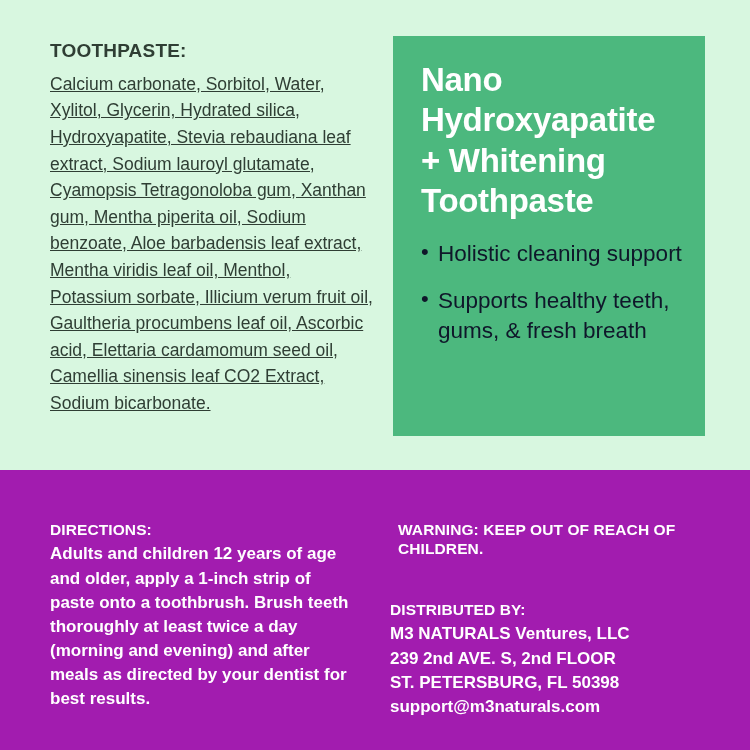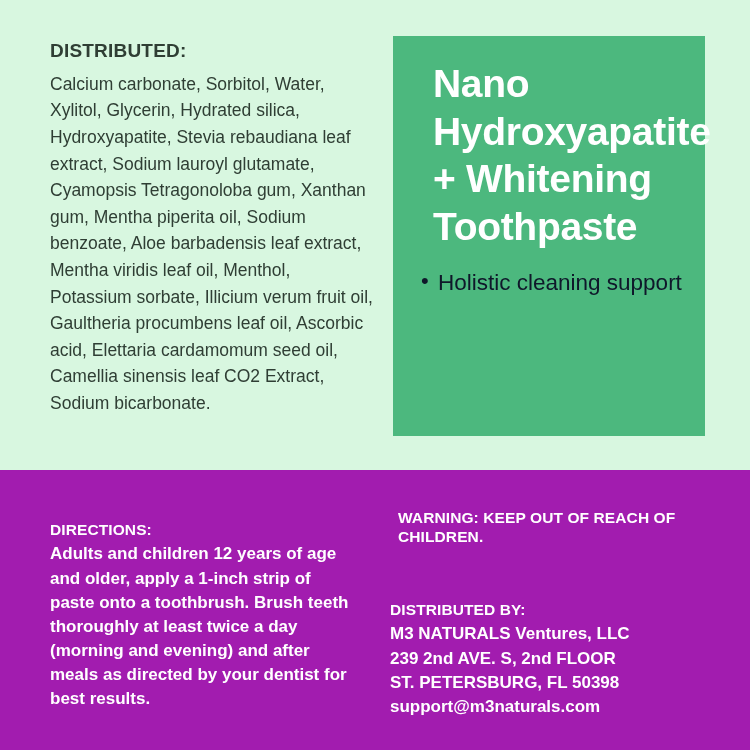--- a/index.html
+++ b/index.html
@@ -41,37 +41,38 @@
     color: #2f3e34;
     letter-spacing: 0.2px;
     margin: 0 0 8px 0;
     line-height: 1.2;
   }
   .ingredients-body {
     font-size: 17.5px;
     color: #2f3e34;
     line-height: 1.52;
     margin: 0;
+    text-decoration: underline;
   }
   .hero-panel {
     position: absolute;
     left: 393px;
     top: 36px;
     width: 312px;
     height: 400px;
     background: #4cb87e;
     padding: 24px 22px 0 28px;
     box-sizing: border-box;
   }
   .hero-title {
     color: #ffffff;
-    font-size: 39px;
+    font-size: 33px;
     font-weight: bold;
     line-height: 1.22;
-    margin: 0 0 18px 12px;
+    margin: 0 0 18px 0;
     letter-spacing: -0.3px;
   }
   .hero-bullets {
     margin: 0;
     padding: 0;
     list-style: none;
   }
   .hero-bullets li {
     color: #0f172a;
     font-size: 22.5px;
@@ -113,46 +114,47 @@
   .bottom-body {
     font-size: 17px;
     color: #ffffff;
     line-height: 1.42;
     margin: 0;
     font-weight: bold;
   }
   .warning-block {
     position: absolute;
     left: 398px;
-    top: 38px;
+    top: 50px;
     width: 310px;
   }
   .distributed-block {
     position: absolute;
     left: 390px;
     top: 130px;
     width: 310px;
   }
 </style>
 </head>
 <body>
 
 <div class="label">
 
   <div class="top-section">
 
     <div class="ingredients-block">
-      <div class="ingredients-heading">DISTRIBUTED:</div>
+      <div class="ingredients-heading">TOOTHPASTE:</div>
       <div class="ingredients-body">Calcium carbonate, Sorbitol, Water, Xylitol, Glycerin, Hydrated silica, Hydroxyapatite, Stevia rebaudiana leaf extract, Sodium lauroyl glutamate, Cyamopsis Tetragonoloba gum, Xanthan gum, Mentha piperita oil, Sodium benzoate, Aloe barbadensis leaf extract, Mentha viridis leaf oil, Menthol, Potassium sorbate, Illicium verum fruit oil, Gaultheria procumbens leaf oil, Ascorbic acid, Elettaria cardamomum seed oil, Camellia sinensis leaf CO2 Extract, Sodium bicarbonate.</div>
     </div>
 
     <div class="hero-panel">
       <div class="hero-title">Nano Hydroxyapatite + Whitening Toothpaste</div>
       <ul class="hero-bullets">
         <li>Holistic cleaning support</li>
+        <li>Supports healthy teeth, gums, &amp; fresh breath</li>
       </ul>
     </div>
 
   </div>
 
   <div class="bottom-section">
 
     <div class="directions-block">
       <div class="bottom-heading">DIRECTIONS:</div>
       <div class="bottom-body">Adults and children 12 years of age and older, apply a 1-inch strip of paste onto a toothbrush. Brush teeth thoroughly at least twice a day (morning and evening) and after meals as directed by your dentist for best results.</div>

